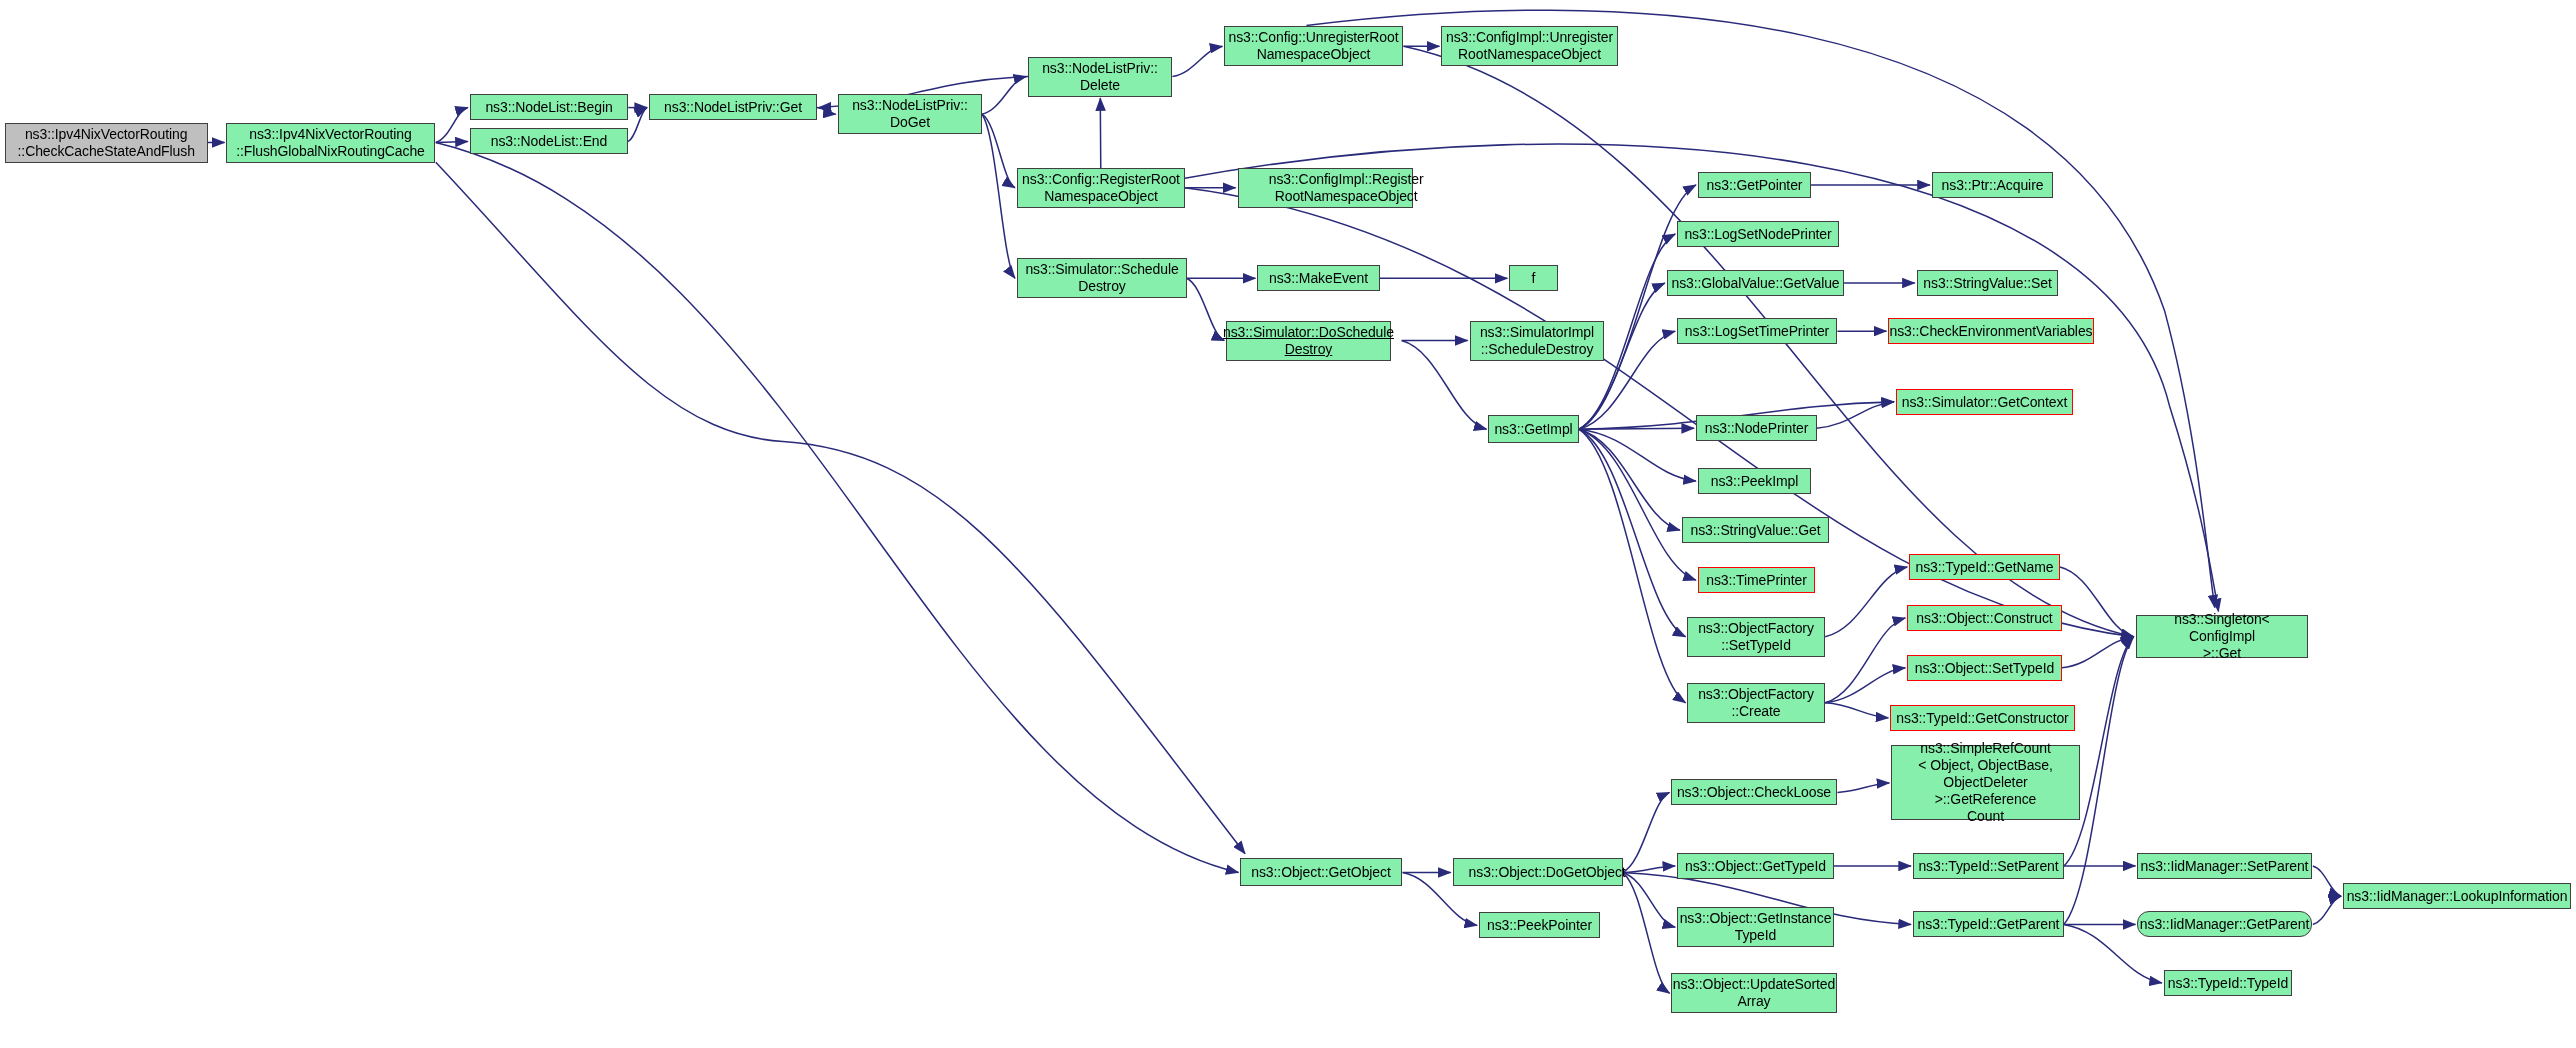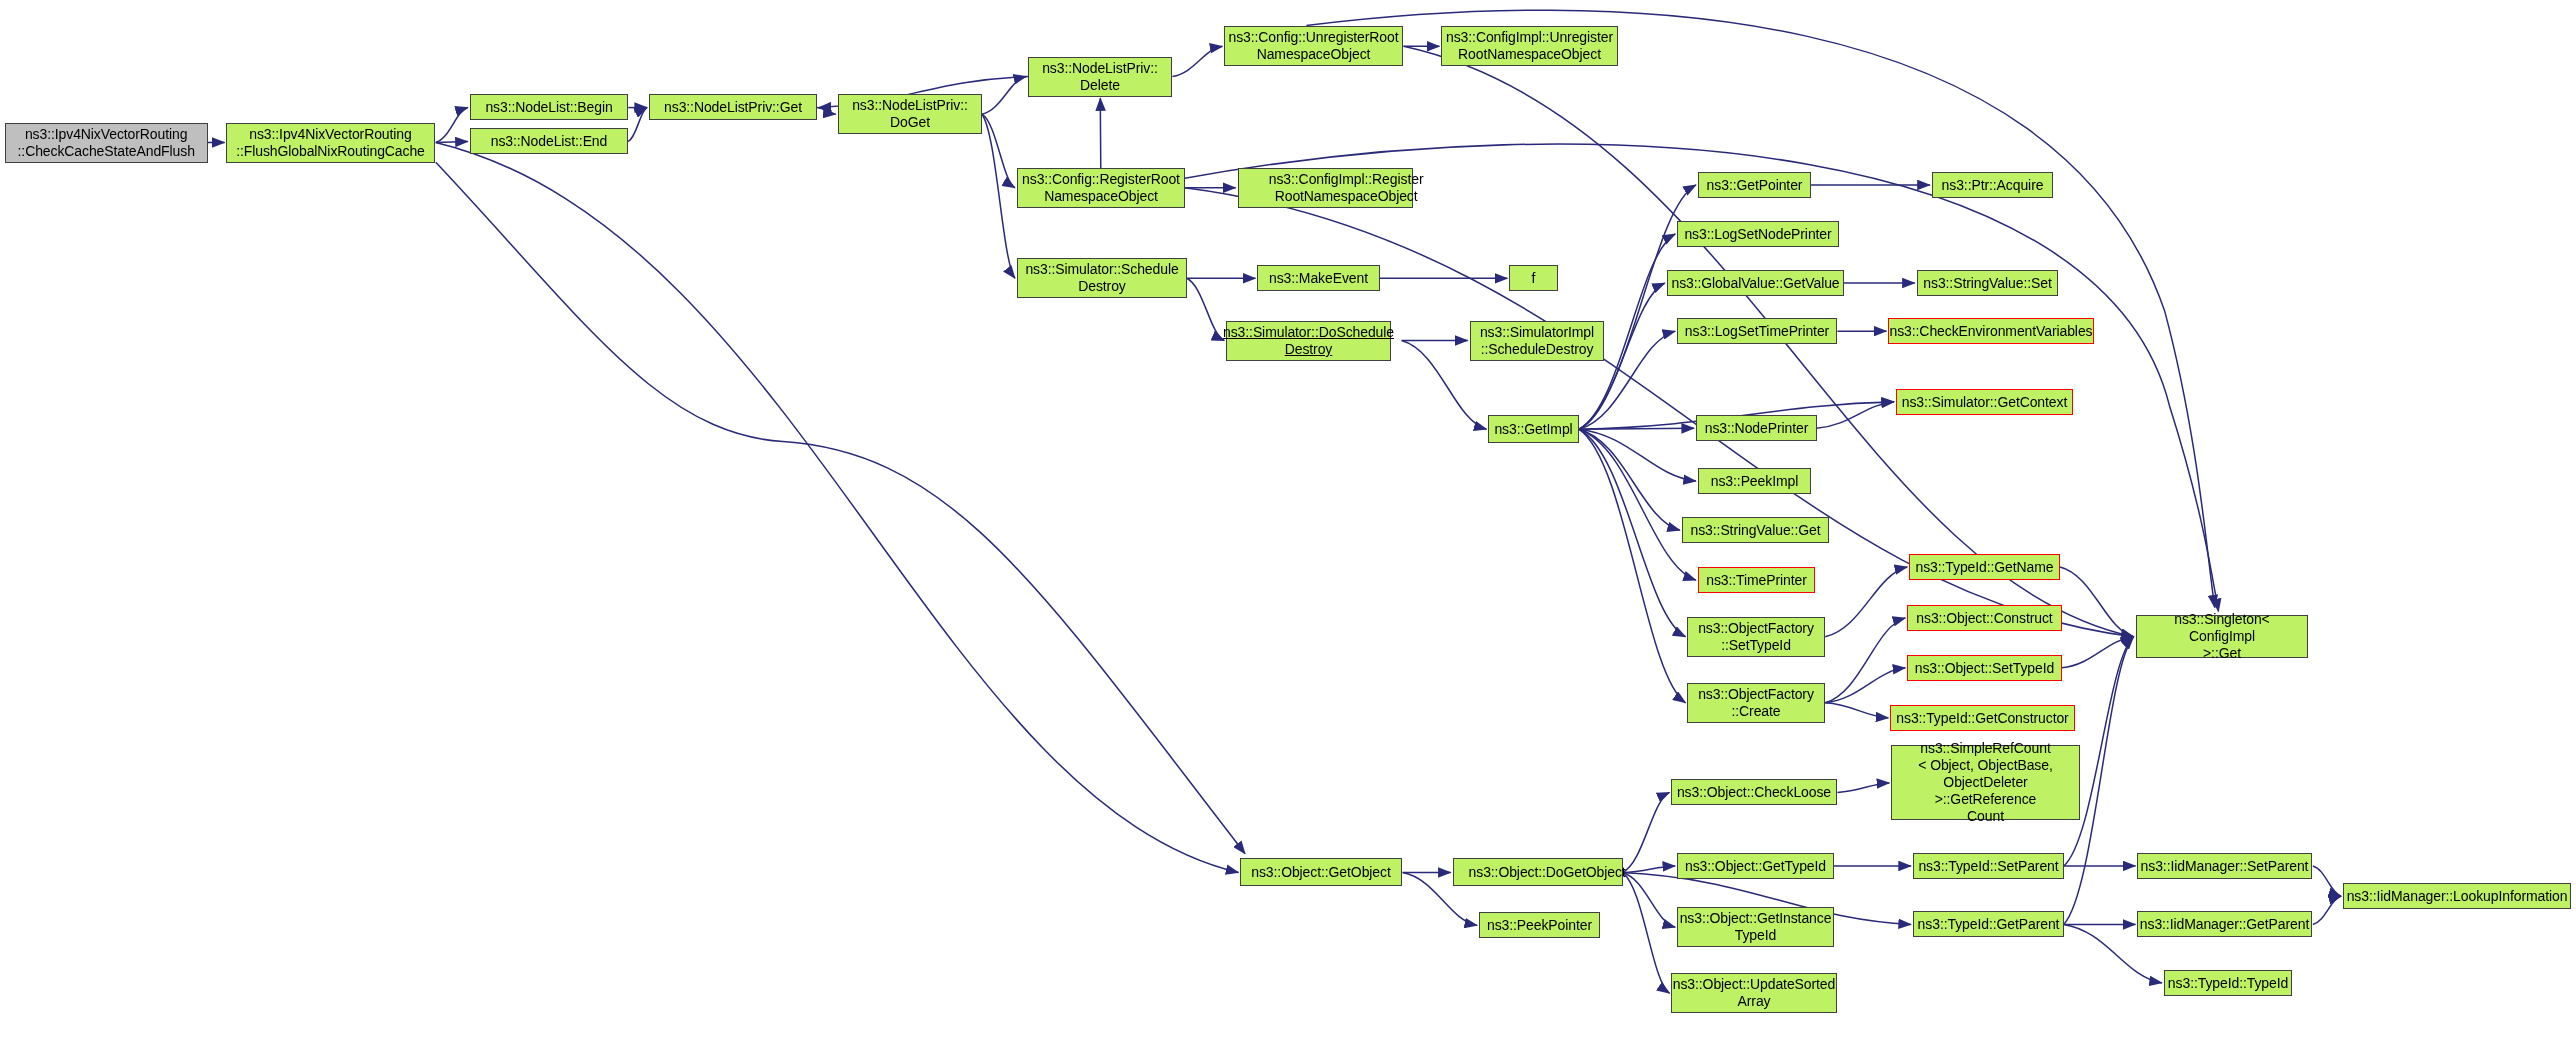--- a/index.html
+++ b/index.html
@@ -23,21 +23,21 @@
     height: 1049px;
     pointer-events: none;
   }
   .node {
     position: absolute;
     box-sizing: border-box;
     display: flex;
     align-items: center;
     justify-content: center;
     text-align: center;
-    background: #bef264;
+    background: #86efac;
     border: 0.9px solid #404040;
     color: #000000;
     font-size: 14px;
     line-height: 17px;
     letter-spacing: -0.1px;
     white-space: pre-line;
     padding: 0 3.8px;
     z-index: 2;
   }
   .node.red {
@@ -185,18 +185,18 @@
 ObjectDeleter &gt;::GetReference
 Count</div>
       <div class="node" style="left: 1677px; top: 853px; width: 157px; height: 26.4px;">ns3::Object::GetTypeId</div>
       <div class="node" style="left: 1913px; top: 853px; width: 151px; height: 26.4px;">ns3::TypeId::SetParent</div>
       <div class="node" style="left: 1913px; top: 911px; width: 151px; height: 26.4px;">ns3::TypeId::GetParent</div>
       <div class="node" style="left: 1677px; top: 907px; width: 157px; height: 40px;">ns3::Object::GetInstance
 TypeId</div>
       <div class="node" style="left: 1671px; top: 973px; width: 166px; height: 40px;">ns3::Object::UpdateSorted
 Array</div>
       <div class="node" style="left: 2137px; top: 853px; width: 175px; height: 26.4px;">ns3::IidManager::SetParent</div>
-      <div class="node" style="left: 2137px; top: 911px; width: 175px; height: 26.4px;">ns3::IidManager::GetParent</div>
+      <div class="node" style="left: 2137px; top: 911px; width: 175px; height: 26.4px; border-radius: 12px;">ns3::IidManager::GetParent</div>
       <div class="node" style="left: 2164px; top: 970px; width: 128px; height: 26.4px;">ns3::TypeId::TypeId</div>
       <div class="node" style="left: 2343px; top: 883px; width: 228px; height: 26.4px;">ns3::IidManager::LookupInformation</div>
     </div>
 </div>
 
 
 </body></html>

